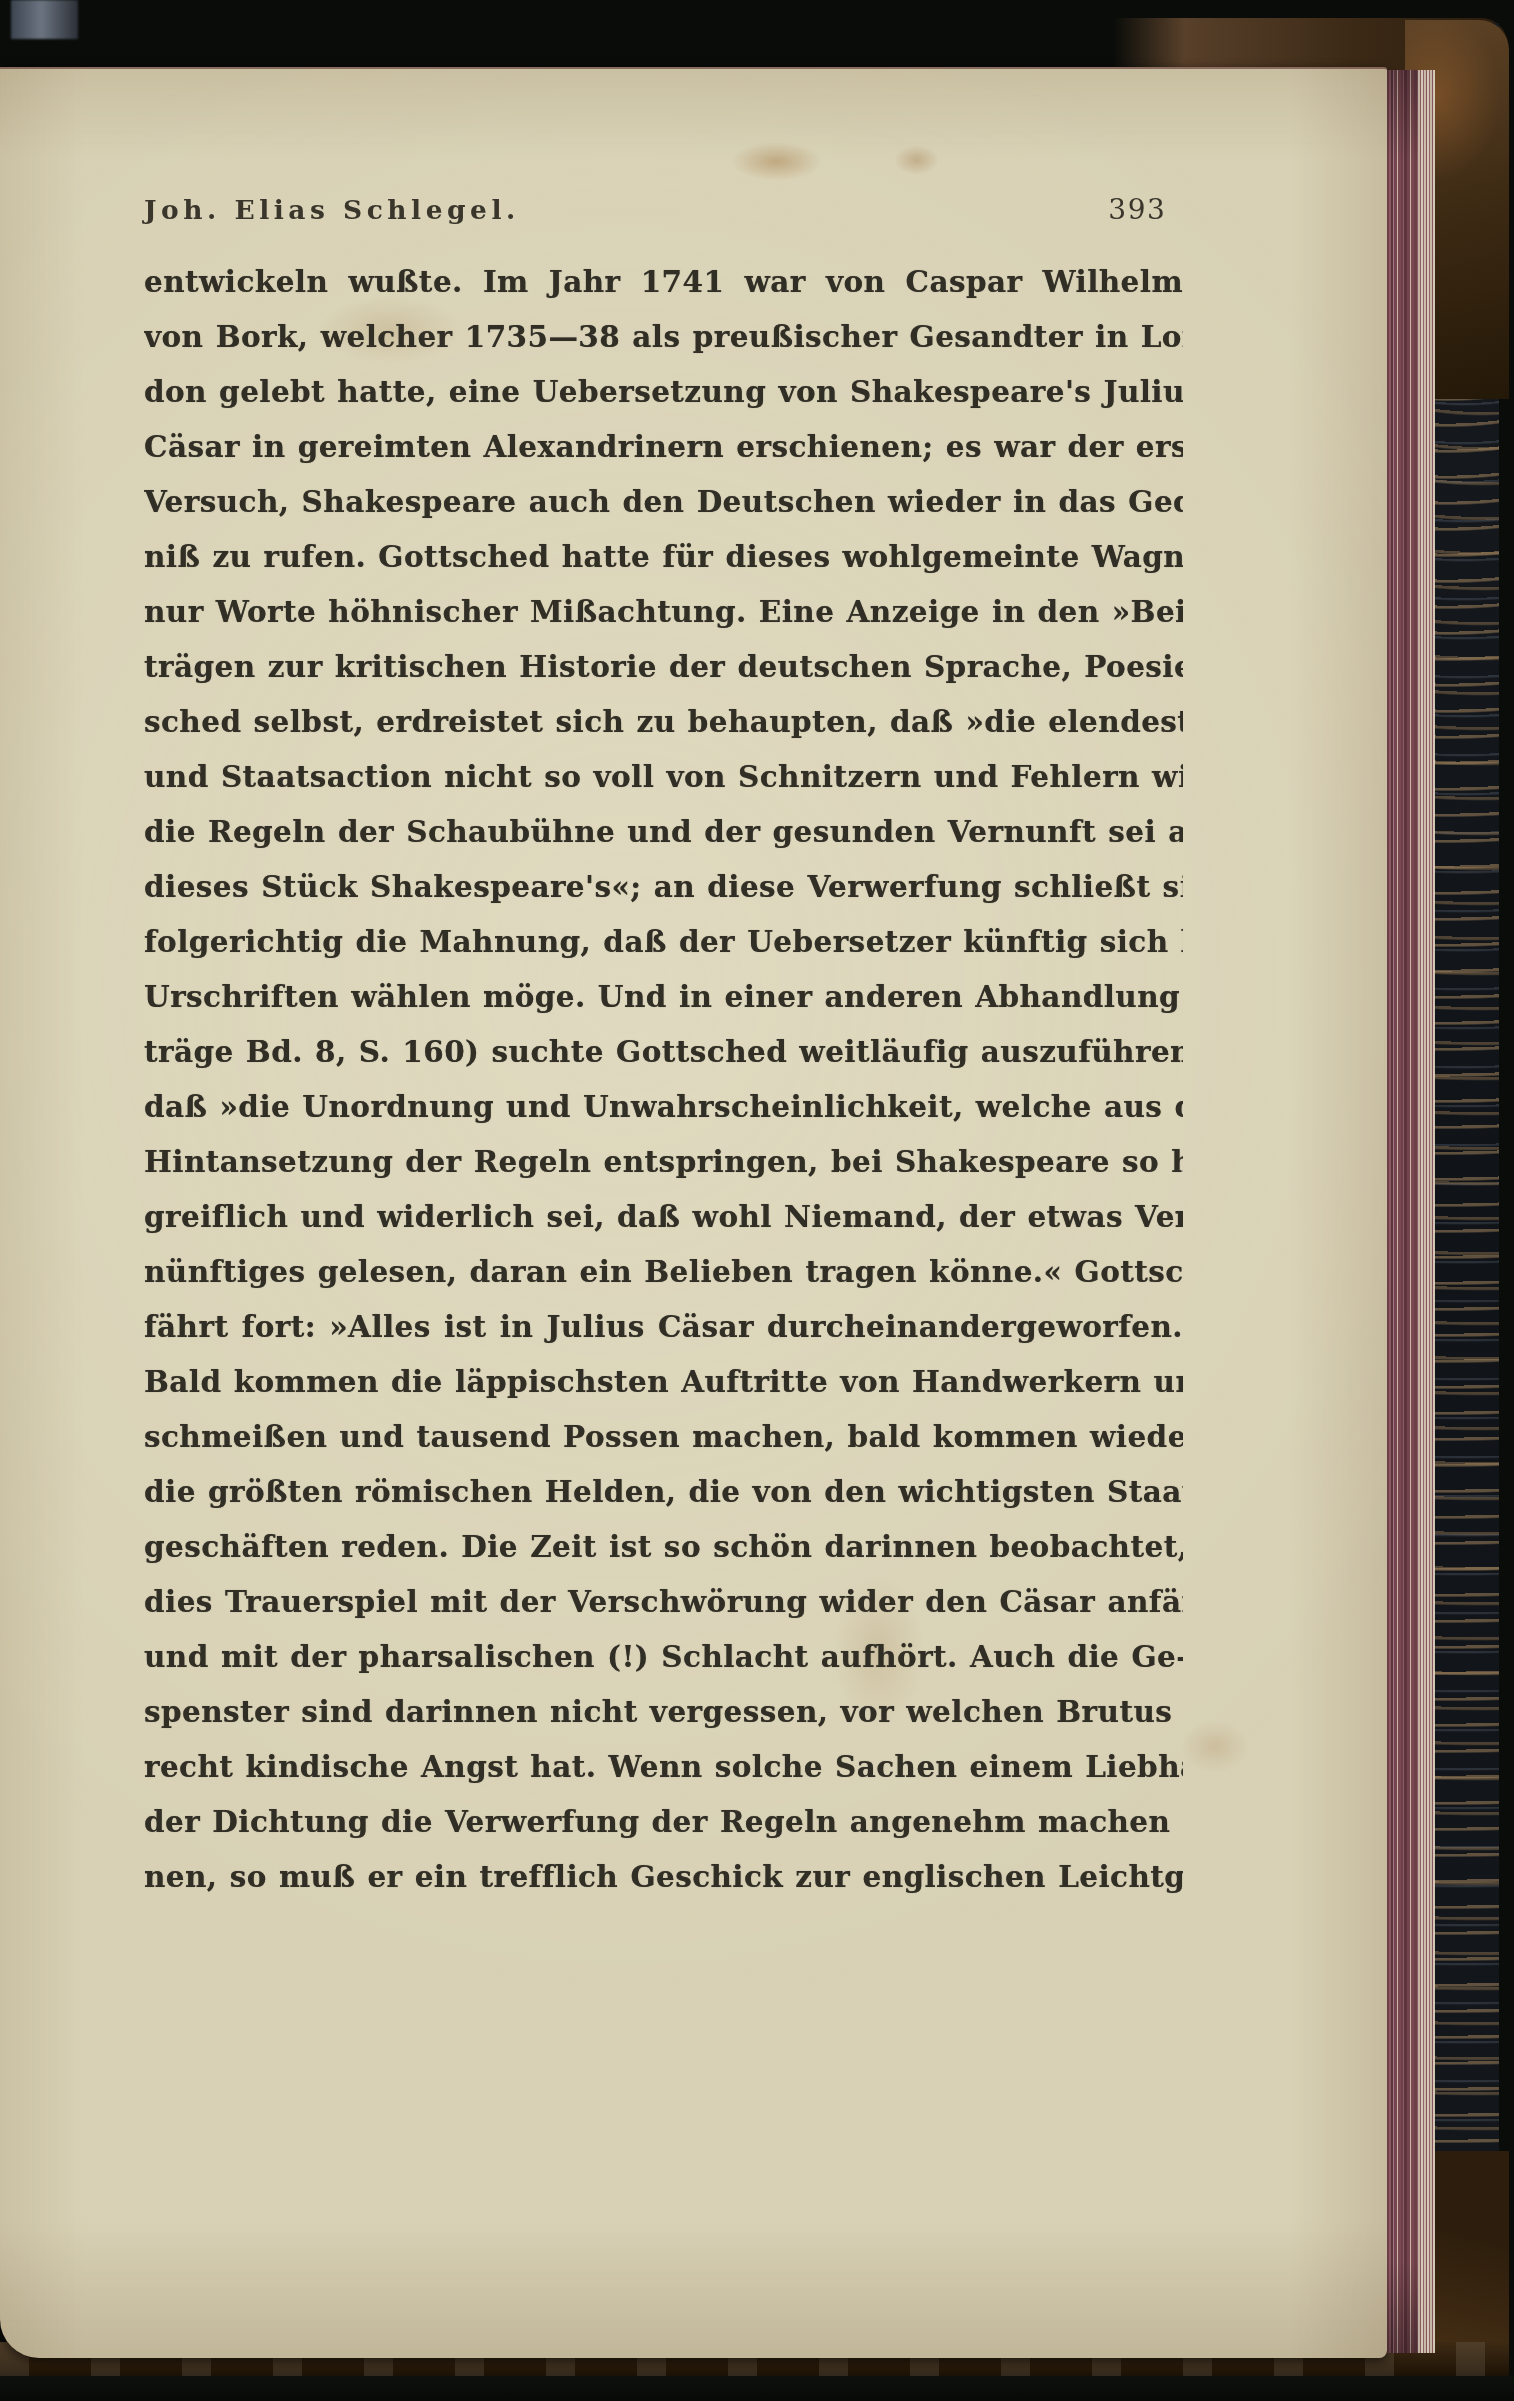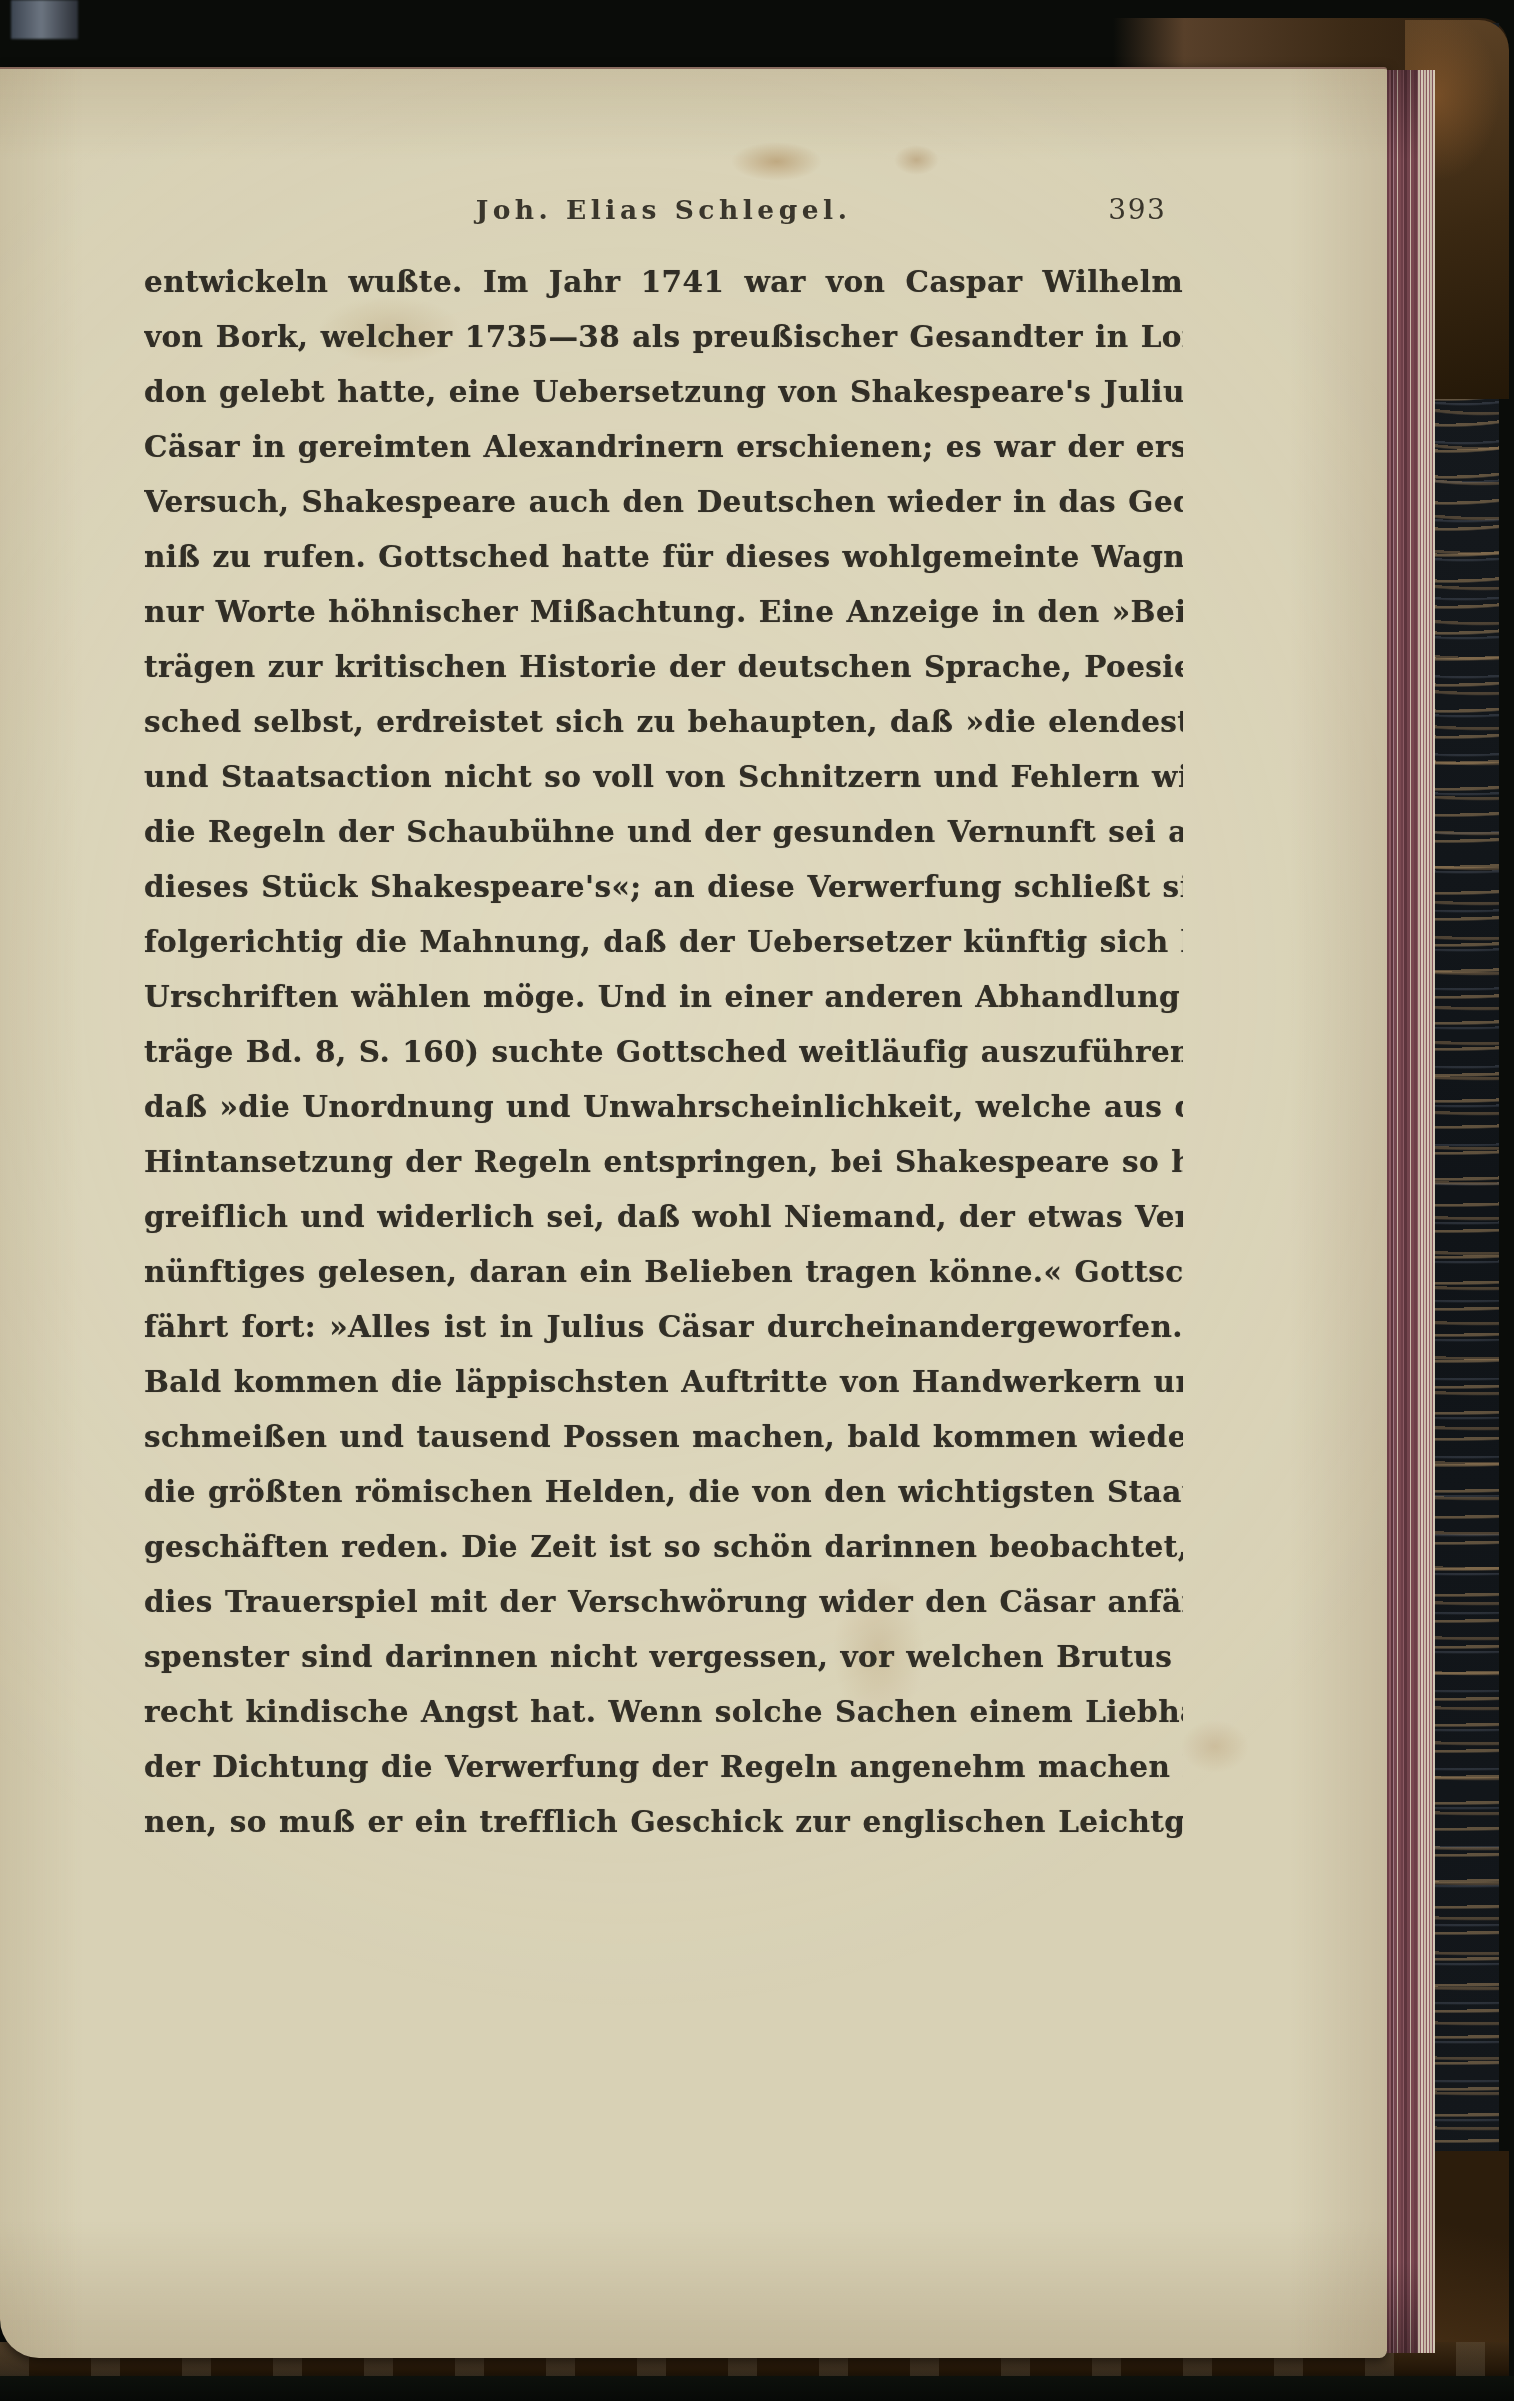--- a/index.html
+++ b/index.html
@@ -105,21 +105,21 @@
     background:repeating-linear-gradient(90deg,
       #cfc3ae 0 1.5px,#8a5a60 1.5px 3px,#e2d8c4 3px 4.5px,#99676e 4.5px 6px);
     opacity:.9;
   }
   
   .page-header{
     position:absolute;left:144px;top:186px;width:1039px;height:48px;
     color:#3a362c;
   }
   .running-title{
-    position:absolute;left:0;right:0;text-align:center;
+    position:absolute;left:0;right:0;
     font-size:26.5px;font-weight:bold;letter-spacing:4.5px;line-height:48px;
   }
   .page-number{
     position:absolute;right:16.7px;top:0;font-size:28px;font-weight:normal;line-height:48px;
     letter-spacing:1.5px;
   }
   .body-text{
     position:absolute;left:144px;top:254px;width:1039px;
     color:#312e26;
   }
@@ -184,20 +184,21 @@
       <div class="text-line">daß »die Unordnung und Unwahrscheinlichkeit, welche aus der</div>
       <div class="text-line">Hintansetzung der Regeln entspringen, bei Shakespeare so hand-</div>
       <div class="text-line">greiflich und widerlich sei, daß wohl Niemand, der etwas Ver-</div>
       <div class="text-line">nünftiges gelesen, daran ein Belieben tragen könne.« Gottsched</div>
       <div class="text-line">fährt fort: »Alles ist in Julius Cäsar durcheinandergeworfen.</div>
       <div class="text-line">Bald kommen die läppischsten Auftritte von Handwerkern und</div>
       <div class="text-line">schmeißen und tausend Possen machen, bald kommen wiederum</div>
       <div class="text-line">die größten römischen Helden, die von den wichtigsten Staats-</div>
       <div class="text-line">geschäften reden. Die Zeit ist so schön darinnen beobachtet, daß</div>
       <div class="text-line">dies Trauerspiel mit der Verschwörung wider den Cäsar anfängt</div>
+      <div class="text-line">und mit der pharsalischen (!) Schlacht aufhört. Auch die Ge-</div>
       <div class="text-line">spenster sind darinnen nicht vergessen, vor welchen Brutus eine</div>
       <div class="text-line">recht kindische Angst hat. Wenn solche Sachen einem Liebhaber</div>
       <div class="text-line">der Dichtung die Verwerfung der Regeln angenehm machen kön-</div>
       <div class="text-line">nen, so muß er ein trefflich Geschick zur englischen Leichtgläubig-</div>
     </div>
 
 </div>
 
 
 </body></html>

